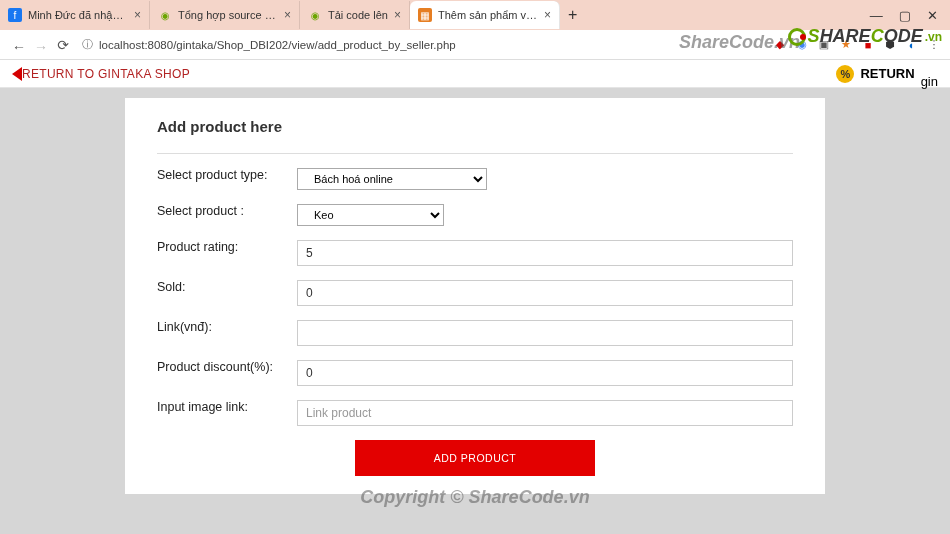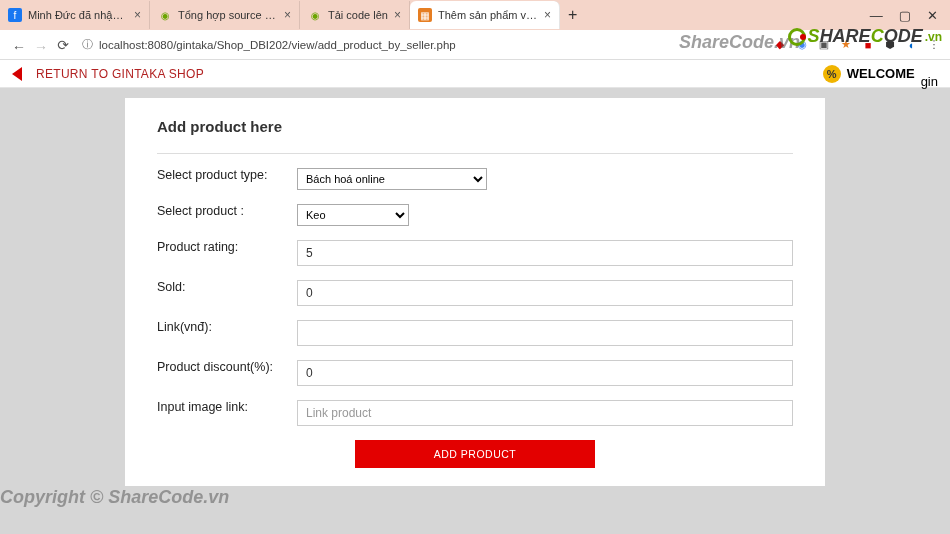--- a/index.html
+++ b/index.html
@@ -20,47 +20,47 @@
     .addrbar { height: 30px; background: #fff; display: flex; align-items: center; padding: 0 8px; border-bottom: 1px solid #ddd; }
     .nav-btn { width: 22px; text-align: center; font-size: 14px; color: #555; cursor: pointer; }
     .nav-btn.disabled { color: #bbb; }
     .url-box { flex: 1; display: flex; align-items: center; margin: 0 8px; font-size: 11.5px; color: #444; }
     .url-icon { margin-right: 6px; font-size: 11px; color: #777; }
     .ext-icons { display: flex; gap: 6px; align-items: center; }
     .ext-icons span { width: 16px; height: 16px; display: inline-flex; align-items: center; justify-content: center; font-size: 11px; }
     
     
     .topnav { height: 28px; background: #fff; display: flex; align-items: center; justify-content: space-between; padding: 0 12px; border-bottom: 1px solid #e5e5e5; }
-    .return-link { display: flex; align-items: center; gap: 14px; font-size: 12px; color: #b22222; font-weight: 500; letter-spacing: 0.3px; cursor: pointer; }
+    .return-link { display: flex; align-items: center; gap: 0; font-size: 12px; color: #b22222; font-weight: 500; letter-spacing: 0.3px; cursor: pointer; }
     .return-arrow { width: 0; height: 0; border-top: 7px solid transparent; border-bottom: 7px solid transparent; border-right: 10px solid #d40000; }
     .welcome { display: flex; align-items: center; gap: 6px; font-size: 13px; font-weight: bold; color: #000; }
     .welcome-icon { width: 18px; height: 18px; border-radius: 50%; background: #f0b400; display: inline-flex; align-items: center; justify-content: center; font-size: 11px; color: #333; }
     
     
     .card { width: 700px; margin: 10px auto 0; background: #fff; padding: 20px 32px 18px; }
     .form-title { font-size: 15px; font-weight: bold; color: #333; margin-bottom: 1px; }
     .form-subtitle { font-size: 12px; color: #444; }
     .hr { border: none; border-top: 1px solid #ddd; margin: 18px 0 14px; }
     
     .form-row { display: flex; align-items: flex-start; margin-bottom: 14px; }
     .form-label { width: 140px; font-size: 12.5px; color: #222; }
     .form-control { flex: 1; }
-    select { width: 190px; height: 22px; font-size: 11px; border: 1px solid #aaa; padding: 0 4px; background: #fff; }
+    select { width: 190px; height: 22px; font-size: 11px; border: 1px solid #aaa; padding: 0 12px; background: #fff; }
     input[type="text"] { width: 100%; height: 26px; font-size: 12px; border: 1px solid #ccc; padding: 0 8px; color: #333; }
     input[type="text"]::placeholder { color: #999; }
     
     .submit-row { text-align: center; margin-top: 8px; }
-    .submit-btn { background: #e30000; color: #fff; border: none; width: 240px; height: 28px; font-size: 10.5px; letter-spacing: 0.5px; cursor: pointer; }
+    .submit-btn { background: #e30000; color: #fff; border: none; width: 240px; height: 36px; font-size: 10.5px; letter-spacing: 0.5px; cursor: pointer; }
     
     
     .watermark-logo { position: absolute; top: 26px; right: 8px; font-size: 18px; font-weight: bold; font-style: italic; color: #3a3a3a; pointer-events: none; display:flex; align-items:center; gap:2px; }
     .watermark-logo .green { color: #6aa500; }
     .watermark-logo .vn { font-size: 12px; color: #6aa500; font-style: normal; }
     .watermark-text { position: absolute; top: 32px; right: 150px; font-size: 18px; font-style: italic; font-weight: bold; color: rgba(80,80,80,0.55); pointer-events: none; }
-    .watermark-bottom { position: absolute; bottom: 26px; left: 0; right: 0; font-size: 18px; font-style: italic; font-weight: bold; color: rgba(80,80,80,0.5); pointer-events: none; }
+    .watermark-bottom { position: absolute; bottom: 26px; left: 0; right: 0; text-align: center; font-size: 18px; font-style: italic; font-weight: bold; color: rgba(80,80,80,0.5); pointer-events: none; }
     .wm-circle { width:18px; height:18px; border:3px solid #6aa500; border-radius:50%; display:inline-block; position:relative; }
     .wm-circle::after { content:''; position:absolute; right:-3px; top:3px; width:6px; height:6px; background:#d40000; border-radius:50%; }
   </style>
 </head>
 <body>
 
 <div class="titlebar">
   <div class="tabs">
     <div class="tab">
       <span class="tab-icon" style="background:#1877f2;color:#fff;border-radius:2px;">f</span>
@@ -111,42 +111,42 @@
   </div>
 </div>
 
 <div class="topnav">
   <div class="return-link">
     <span class="return-arrow"></span>
     <span>RETURN TO GINTAKA SHOP</span>
   </div>
   <div class="welcome">
     <span class="welcome-icon">%</span>
-    <span>WELCOME</span>
+    <span>RETURN</span>
     <span style="font-weight:normal;margin-top:15px;">gin</span>
   </div>
 </div>
 
 <div class="card">
   <div class="form-title">Add product here</div>
   <hr class="hr">
 
   <div class="form-row">
     <div class="form-label">Select product type:</div>
     <div class="form-control">
       <select>
         <option>Bách hoá online</option>
       </select>
     </div>
   </div>
 
   <div class="form-row">
     <div class="form-label">Select product :</div>
     <div class="form-control">
-      <select style="width:112px;">
+      <select style="width:147px;">
         <option>Keo</option>
       </select>
     </div>
   </div>
 
 
   <div class="form-row">
     <div class="form-label">Product rating:</div>
     <div class="form-control">
       <input type="text" value="5" style="">

